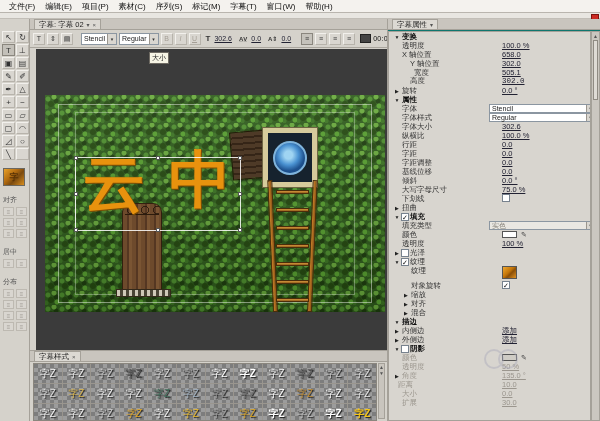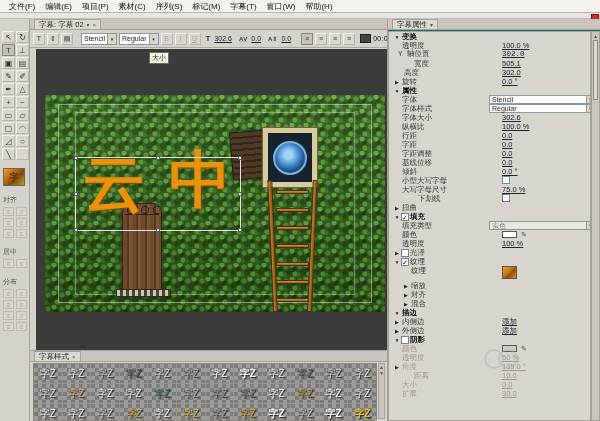--- a/index.html
+++ b/index.html
@@ -353,65 +353,66 @@
   <div class="props">
     <div class="tabbar">
       <div class="tab">
         <span>字幕属性</span>
         <span class="tglyph">▾</span>
       </div>
     </div>
     <div class="propbody" id="proprows">
         <div class="prow hdr" style="padding-left: 4px;"><span class="arr">▼</span><span class="lab">变换</span></div>
         <div class="prow" style="padding-left: 4px;"><span class="arr"></span><span class="lab">透明度</span><span class="pval">100.0 %</span></div>
-        <div class="prow" style="padding-left: 0; font-family: Liberation Mono, monospace;"><span class="arr"></span><span class="lab">Y 轴位置</span><span class="pval">302.0</span></div>
+        <div class="prow" style="padding-left: 4px;"><span class="arr"></span><span class="lab">X 轴位置</span><span class="pval">658.0</span></div>
+        <div class="prow" style="padding-left: 12px;"><span class="arr"></span><span class="lab">Y 轴位置</span><span class="pval">302.0</span></div>
         <div class="prow" style="padding-left: 16px;"><span class="arr"></span><span class="lab">宽度</span><span class="pval">505.1</span></div>
-        <div class="prow" style="padding-left: 6px;"><span class="arr"></span><span class="lab">高度</span><span class="pval">302.0</span></div>
+        <div class="prow" style="padding-left: 12px; font-family: Liberation Mono, monospace;"><span class="arr"></span><span class="lab">高度</span><span class="pval">302.0</span></div>
         <div class="prow" style="padding-left: 4px;"><span class="arr">▶</span><span class="lab">旋转</span><span class="pval">0.0 °</span></div>
         <div class="prow hdr" style="padding-left: 4px;"><span class="arr">▼</span><span class="lab">属性</span></div>
         <div class="prow" style="padding-left: 4px;"><span class="arr"></span><span class="lab">字体</span><div class="psel">
             <span class="txt">Stencil</span>
             <span class="dd">▾</span>
           </div></div>
         <div class="prow" style="padding-left: 4px;"><span class="arr"></span><span class="lab">字体样式</span><div class="psel">
             <span class="txt">Regular</span>
             <span class="dd">▾</span>
           </div></div>
         <div class="prow" style="padding-left: 4px;"><span class="arr"></span><span class="lab">字体大小</span><span class="pval">302.6</span></div>
         <div class="prow" style="padding-left: 4px;"><span class="arr"></span><span class="lab">纵横比</span><span class="pval">100.0 %</span></div>
         <div class="prow" style="padding-left: 4px;"><span class="arr"></span><span class="lab">行距</span><span class="pval">0.0</span></div>
         <div class="prow" style="padding-left: 4px;"><span class="arr"></span><span class="lab">字距</span><span class="pval">0.0</span></div>
         <div class="prow" style="padding-left: 4px;"><span class="arr"></span><span class="lab">字距调整</span><span class="pval">0.0</span></div>
         <div class="prow" style="padding-left: 4px;"><span class="arr"></span><span class="lab">基线位移</span><span class="pval">0.0</span></div>
         <div class="prow" style="padding-left: 4px;"><span class="arr"></span><span class="lab">倾斜</span><span class="pval">0.0 °</span></div>
-        <div class="prow" style="padding-left: 4px;"><span class="arr"></span><span class="lab">小型大写字母</span><span class="ctlchk" style="position: absolute; left: 113px; top: 0px;"></span></div>
         <div class="prow" style="padding-left: 4px;"><span class="arr"></span><span class="lab">大写字母尺寸</span><span class="pval">75.0 %</span></div>
-        <div class="prow" style="padding-left: 20px; font-family: Liberation Serif, serif;"><span class="arr"></span><span class="lab">下划线</span><span class="ctlchk" style="position: absolute; left: 113px; top: 0px;"></span></div>
+        <div class="prow" style="padding-left: 4px; font-family: Liberation Serif, serif;"><span class="arr"></span><span class="lab">下划线</span><span class="ctlchk" style="position: absolute; left: 113px; top: 0px;"></span></div>
         <div class="prow" style="padding-left: 4px;"><span class="arr">▶</span><span class="lab">扭曲</span></div>
         <div class="prow hdr" style="padding-left: 4px;"><span class="arr">▼</span><span class="cb">✓</span><span class="lab">填充</span></div>
         <div class="prow" style="padding-left: 4px;"><span class="arr"></span><span class="lab">填充类型</span><div class="psel dimsel">
             <span class="txt">实色</span>
             <span class="dd">▾</span>
           </div></div>
         <div class="prow" style="padding-left: 4px;"><span class="arr"></span><span class="lab">颜色</span><span class="pswatch"></span><span class="eyed">✎</span></div>
         <div class="prow" style="padding-left: 4px;"><span class="arr"></span><span class="lab">透明度</span><span class="pval">100 %</span></div>
         <div class="prow" style="padding-left: 4px;"><span class="arr">▶</span><span class="cb"></span><span class="lab">光泽</span></div>
         <div class="prow" style="padding-left: 4px;"><span class="arr">▼</span><span class="cb">✓</span><span class="lab">纹理</span></div>
         <div class="prow ptexrow" style="padding-left: 13px;"><span class="arr"></span><span class="lab">纹理</span><span class="ptex"></span></div>
+        <div class="prow" style="padding-left: 13px;"><span class="arr"></span><span class="lab">对象旋转</span><span class="ctlchk" style="position: absolute; left: 113px; top: 0px;">✓</span></div>
         <div class="prow" style="padding-left: 13px;"><span class="arr">▶</span><span class="lab">缩放</span></div>
         <div class="prow" style="padding-left: 13px;"><span class="arr">▶</span><span class="lab">对齐</span></div>
         <div class="prow" style="padding-left: 13px;"><span class="arr">▶</span><span class="lab">混合</span></div>
         <div class="prow hdr" style="padding-left: 4px;"><span class="arr">▼</span><span class="lab">描边</span></div>
         <div class="prow" style="padding-left: 4px;"><span class="arr">▶</span><span class="lab">内侧边</span><span class="plink">添加</span></div>
         <div class="prow" style="padding-left: 4px;"><span class="arr">▶</span><span class="lab">外侧边</span><span class="plink">添加</span></div>
         <div class="prow hdr" style="padding-left: 4px;"><span class="arr">▼</span><span class="cb"></span><span class="lab">阴影</span></div>
         <div class="prow dim" style="padding-left: 4px;"><span class="arr"></span><span class="lab">颜色</span><span class="pswatch"></span><span class="eyed">✎</span></div>
         <div class="prow dim" style="padding-left: 4px;"><span class="arr"></span><span class="lab">透明度</span><span class="pval">50 %</span></div>
         <div class="prow dim" style="padding-left: 4px;"><span class="arr">▶</span><span class="lab">角度</span><span class="pval">135.0 °</span></div>
-        <div class="prow dim" style="padding-left: 16px;"><span class="arr"></span><span class="lab">距离</span><span class="pval">10.0</span></div>
+        <div class="prow dim" style="padding-left: 0;"><span class="arr"></span><span class="lab">距离</span><span class="pval">10.0</span></div>
         <div class="prow dim" style="padding-left: 4px;"><span class="arr"></span><span class="lab">大小</span><span class="pval">0.0</span></div>
         <div class="prow dim" style="padding-left: 4px;"><span class="arr"></span><span class="lab">扩展</span><span class="pval">30.0</span></div>
       </div>
     <div class="pscroll">
       <div class="arr">▲</div>
       <div class="thumb"></div>
     </div>
     <div class="wm">
         <i></i>
         <i></i>

